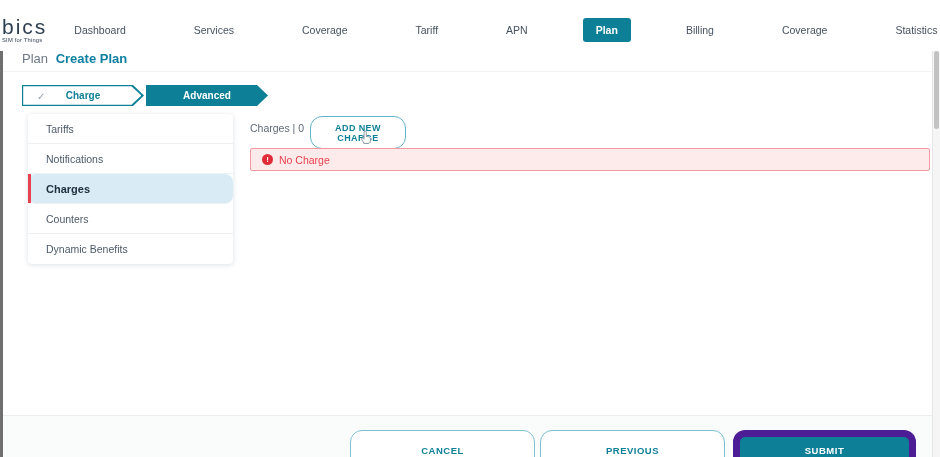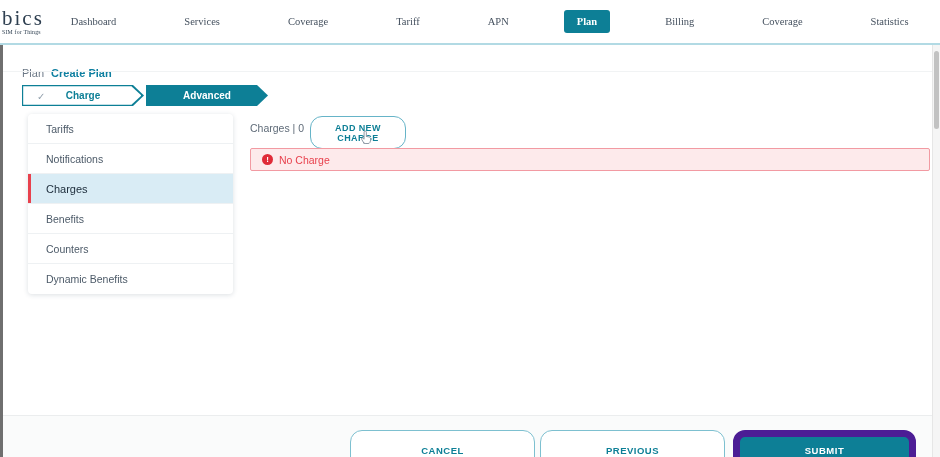--- a/index.html
+++ b/index.html
@@ -1,41 +1,41 @@
 <!DOCTYPE html>
 <html><head>
 <meta charset="utf-8">
 <style>
   html,body{margin:0;padding:0;}
   body{width:940px;height:457px;position:relative;background:#fff;overflow:hidden;
        font-family:"Liberation Sans",sans-serif;-webkit-font-smoothing:antialiased;}
 
   
-  .header{position:absolute;top:0;left:0;right:0;height:43px;background:#fff;display:flex;align-items:center;z-index:10;font-family:Liberation Serif, serif;}
+  .header{position:absolute;top:8px;left:0;right:0;height:43px;background:#fff;display:flex;align-items:center;z-index:10;}
   .header-accent{position:absolute;top:43px;left:0;right:0;height:2px;background:#b2dae4;z-index:9;}
   .logo{margin-left:2px;line-height:1;cursor:pointer;flex:0 0 auto;}
   .logo-brand{font-size:21px;color:#2e3f50;letter-spacing:2px;font-weight:400;}
   .logo-tagline{font-size:5.8px;color:#2e3f50;margin-top:1px;letter-spacing:.2px;}
   .nav{display:flex;align-items:center;margin-left:14px;gap:42px;}
   .nav-item{font-size:10.5px;color:#45515f;padding:6px 13px;cursor:pointer;white-space:nowrap;}
   .nav-item.active{background:#0d7f96;color:#fff;border-radius:3px;font-weight:bold;}
   .toolbar{margin-left:auto;display:flex;align-items:center;height:100%;}
   .tb-divider{width:1px;height:43px;background:#e8ebee;}
   .tb-icon{padding:0 8px;display:flex;align-items:center;cursor:pointer;}
   .tb-icon svg{display:block;}
   .user-block{display:flex;flex-direction:column;align-items:center;justify-content:center;padding:0 9px 0 11px;cursor:pointer;}
   .user-id{font-size:7px;color:#45515f;margin-top:0px;}
 
   
   .left-strip{position:absolute;top:45px;left:0;width:3px;bottom:0;background:#6f6f6f;z-index:8;}
   .right-scrollbar{position:absolute;top:45px;right:0;width:8px;bottom:0;background:#f5f5f5;border-left:1px solid #e6e6e6;box-sizing:border-box;z-index:8;}
   .right-thumb{position:absolute;top:6px;left:1px;width:5px;height:78px;background:#c2c2c2;border-radius:3px;}
 
   
-  .breadcrumb{position:absolute;top:67px;left:22px;font-size:11px;}
+  .breadcrumb{position:absolute;top:51px;left:22px;font-size:13px;}
   .crumb-section{color:#6d7987;cursor:pointer;}
   .crumb-current{color:#0e7fa0;font-weight:bold;margin-left:4px;}
   .content-divider{position:absolute;top:71px;left:3px;right:8px;border-top:1px solid #f1f3f4;}
 
   
   .wizard{position:absolute;top:85px;left:22px;display:flex;gap:2px;}
   .step{width:122px;height:21px;position:relative;cursor:pointer;}
   .step .shape{position:absolute;inset:0;background:#0d7f96;
      clip-path:polygon(0 0,calc(100% - 11px) 0,100% 50%,calc(100% - 11px) 100%,0 100%);}
   .step.completed .shape-inner{position:absolute;top:1.2px;bottom:1.2px;left:1.2px;right:2.6px;background:#fff;
@@ -45,21 +45,21 @@
   .step.active .step-content{color:#fff;}
   .step-check{position:absolute;left:15px;top:50%;transform:translateY(-50%);color:#93a1ad;font-size:10px;font-weight:normal;}
 
   
   .sidebar{position:absolute;top:114px;left:28px;width:205px;background:#fff;border-radius:4px;
      box-shadow:0 1px 5px rgba(40,60,80,.16);z-index:3;}
   .side-item{height:30px;display:flex;align-items:center;padding-left:18px;font-size:10.5px;color:#4c5a68;
      border-bottom:1px solid #eef1f3;position:relative;cursor:pointer;box-sizing:border-box;}
   .side-item:last-child{border-bottom:none;border-radius:0 0 4px 4px;}
   .side-item:first-child{border-radius:4px 4px 0 0;}
-  .side-item.active{background:#d9ecf5;color:#20303e;font-weight:normal;font-size:11px;}
+  .side-item.active{background:#d9ecf5;color:#20303e;font-weight:bold;font-size:11px;border-radius:8px;}
   .side-item.active::before{content:'';position:absolute;left:0;top:0;bottom:0;width:3px;background:#e8414d;}
 
   
   .charges-line{position:absolute;top:122px;left:250px;font-size:10.5px;color:#5f6b78;}
   .add-btn{position:absolute;top:116px;left:310px;width:96px;height:33px;background:#fff;
      border:1px solid #66b4c8;border-radius:12px;color:#0d7f96;font-size:9px;font-weight:bold;letter-spacing:.4px;
      display:flex;align-items:center;justify-content:center;cursor:pointer;box-sizing:border-box;
      font-family:"Liberation Sans",sans-serif;}
   .cursor-gfx{position:absolute;top:129px;left:358px;z-index:6;pointer-events:none;}
   .alert{position:absolute;top:148px;left:250px;width:680px;height:23px;background:#fdeaeb;
@@ -208,21 +208,20 @@
     <div class="step-content">
       <span>Advanced</span>
     </div>
   </div>
 </div>
 
 <div class="sidebar">
   <div class="side-item">Tariffs</div>
   <div class="side-item">Notifications</div>
   <div class="side-item active">Charges</div>
-  <div class="side-item">Benefits</div>
   <div class="side-item">Counters</div>
   <div class="side-item">Dynamic Benefits</div>
 </div>
 
 <div class="charges-line">Charges | 0</div>
 <button class="add-btn">ADD NEW CHARGE</button>
 
 <div class="cursor-gfx">
   <svg width="15" height="17" viewBox="0 0 16 18" fill="#fff" stroke="#8893a0" stroke-width="1" stroke-linejoin="round">
     <path d="M6.6 15.6 L3.9 10.9 c-.55-.95.65-1.9 1.45-1.15 l1.15 1.05 V3.3 c0-.75.55-1.3 1.2-1.3 s1.2.55 1.2 1.3 v4.6 c2.9.35 4.6.9 4.6 2.7 0 1.05-.3 2.7-.75 3.65-.45.9-1.05 1.15-2.1 1.15 h-3.1 c-.65 0-1-.35-1.05-.8z"></path>

